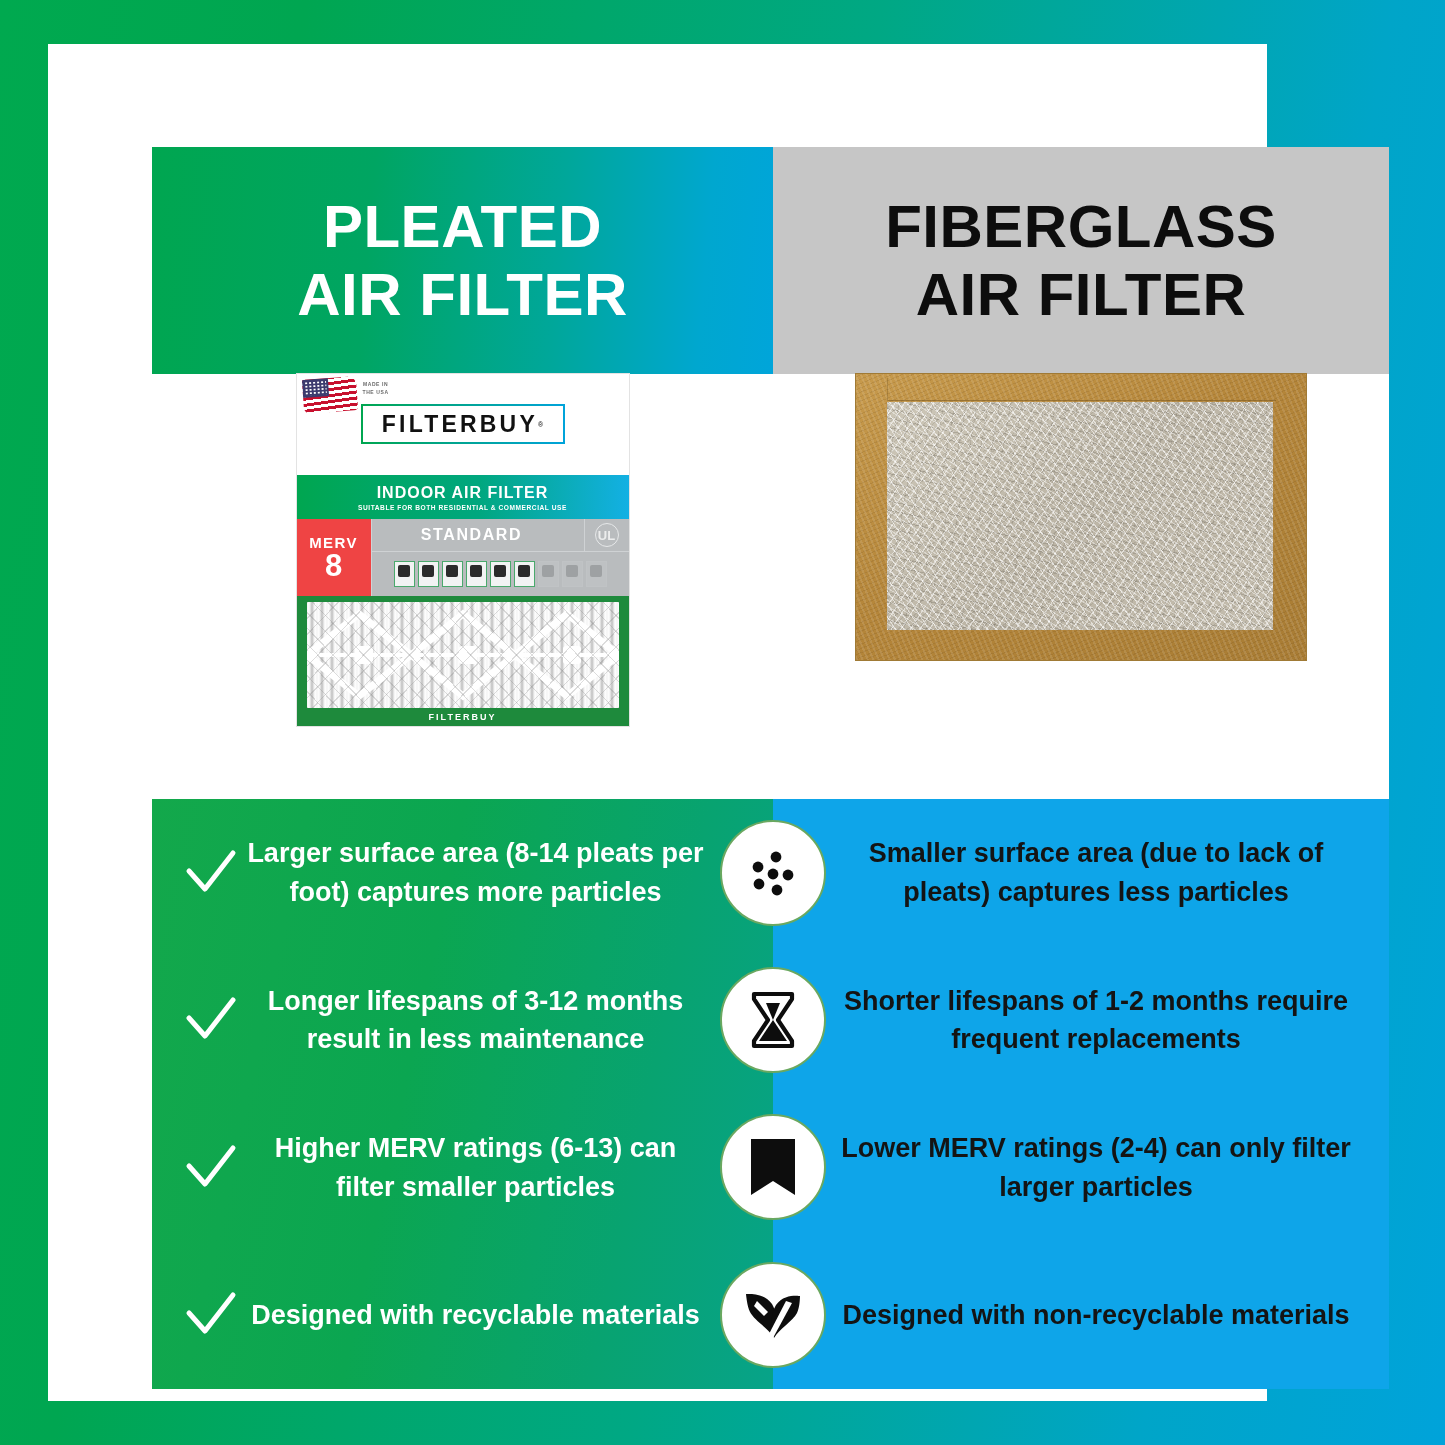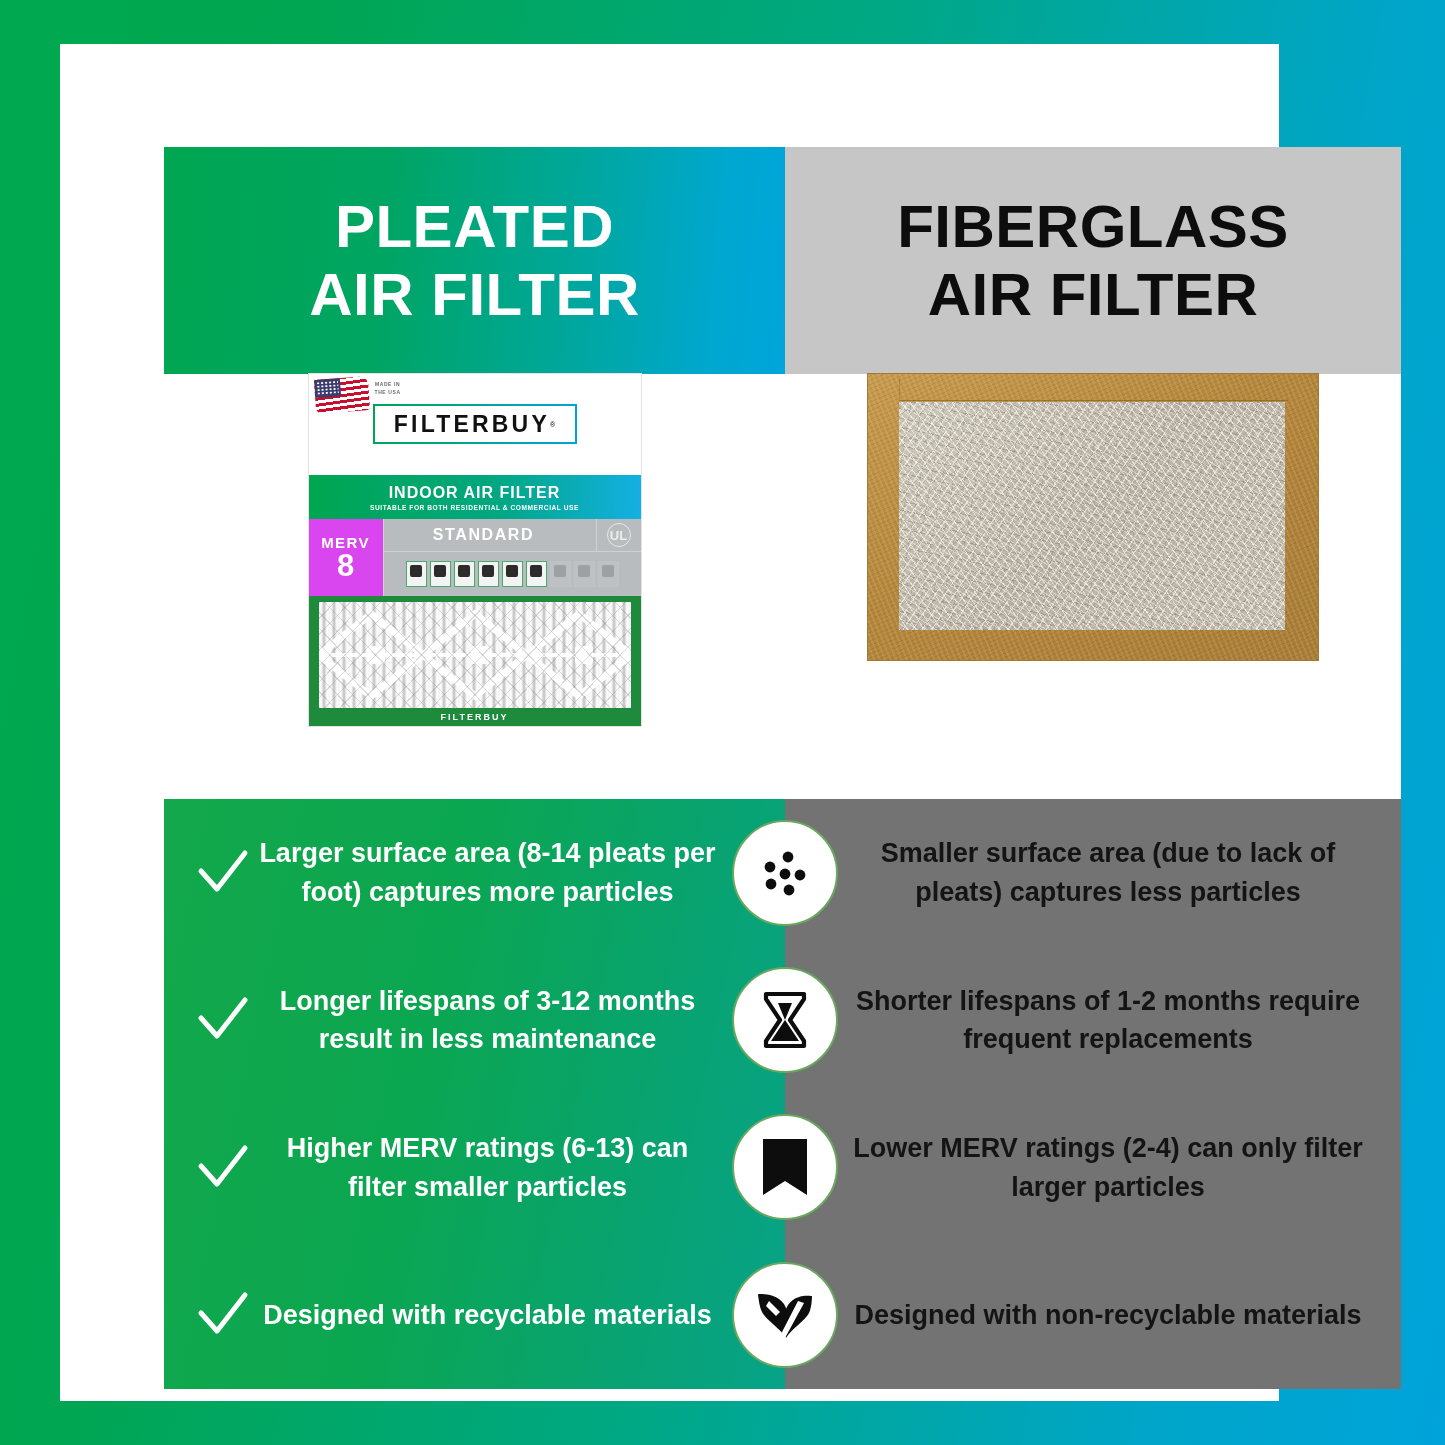--- a/index.html
+++ b/index.html
@@ -17,21 +17,21 @@
   
   .frame {
     position: relative;
     width: 1445px;
     height: 1445px;
     box-sizing: border-box;
     background: linear-gradient(100deg, #00a94f 0%, #00a651 18%, #00a884 52%, #00a5c8 82%, #00a3da 100%);
   }
   .frame-inner {
     position: absolute;
-    left: 60px;
+    left: 48px;
     top: 44px;
     width: 1219px;
     height: 1357px;
     background: #ffffff;
   }
 
   
   .canvas {
     position: absolute;
     left: 104px;
@@ -192,21 +192,21 @@
     letter-spacing: 0.55px;
   }
   .pack-spec {
     position: relative;
     height: 77px;
     background: #b9bcbe;
     display: flex;
   }
   .merv {
     width: 74px;
-    background: #d946ef;
+    background: #ef4444;
     color: #ffffff;
     display: flex;
     flex-direction: column;
     align-items: center;
     justify-content: center;
     border-right: 1px solid #cfd2d4;
   }
   .merv .m1 { font-size: 15px; font-weight: 800; letter-spacing: 1.4px; }
   .merv .m2 { font-size: 31px; font-weight: 800; line-height: 0.95; }
   .spec-right { flex: 1; display: flex; flex-direction: column; }
@@ -368,21 +368,21 @@
     display: flex;
   }
   .col-left {
     position: relative;
     width: 621px;
     background: linear-gradient(102deg, #13a84b 0%, #0ba651 42%, #08a370 75%, #07a389 100%);
   }
   .col-right {
     position: relative;
     width: 616px;
-    background: #737373;
+    background: #0ea5e9;
   }
   .rows {
     position: absolute;
     inset: 0;
     display: flex;
     flex-direction: column;
   }
   .row {
     flex: 1;
     display: flex;

